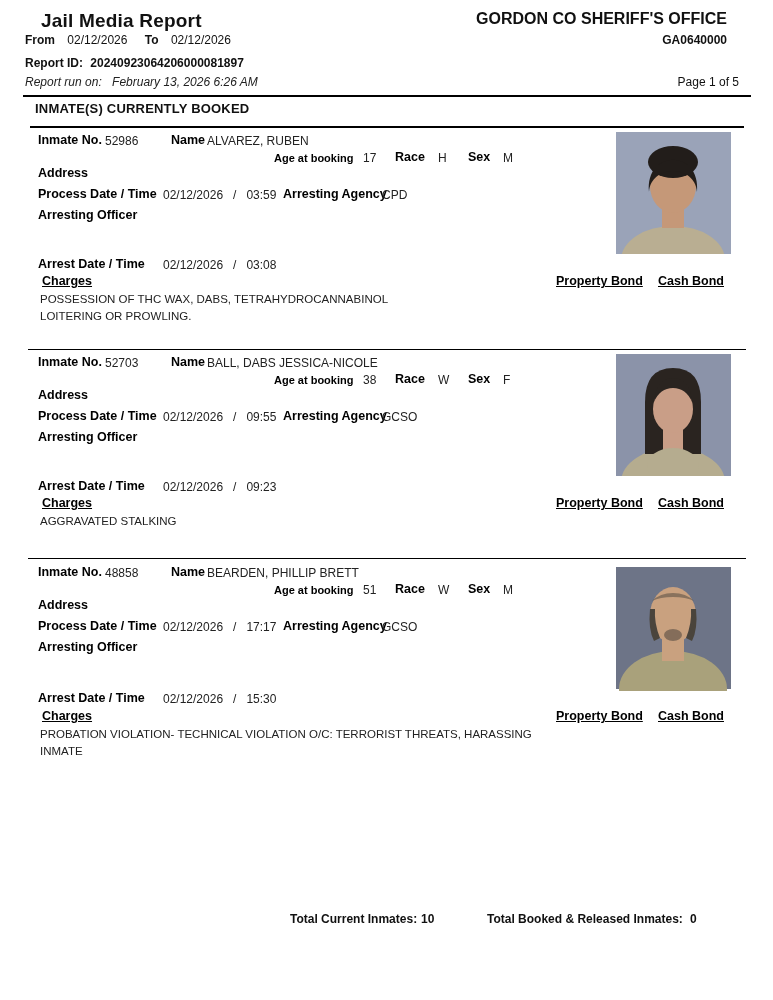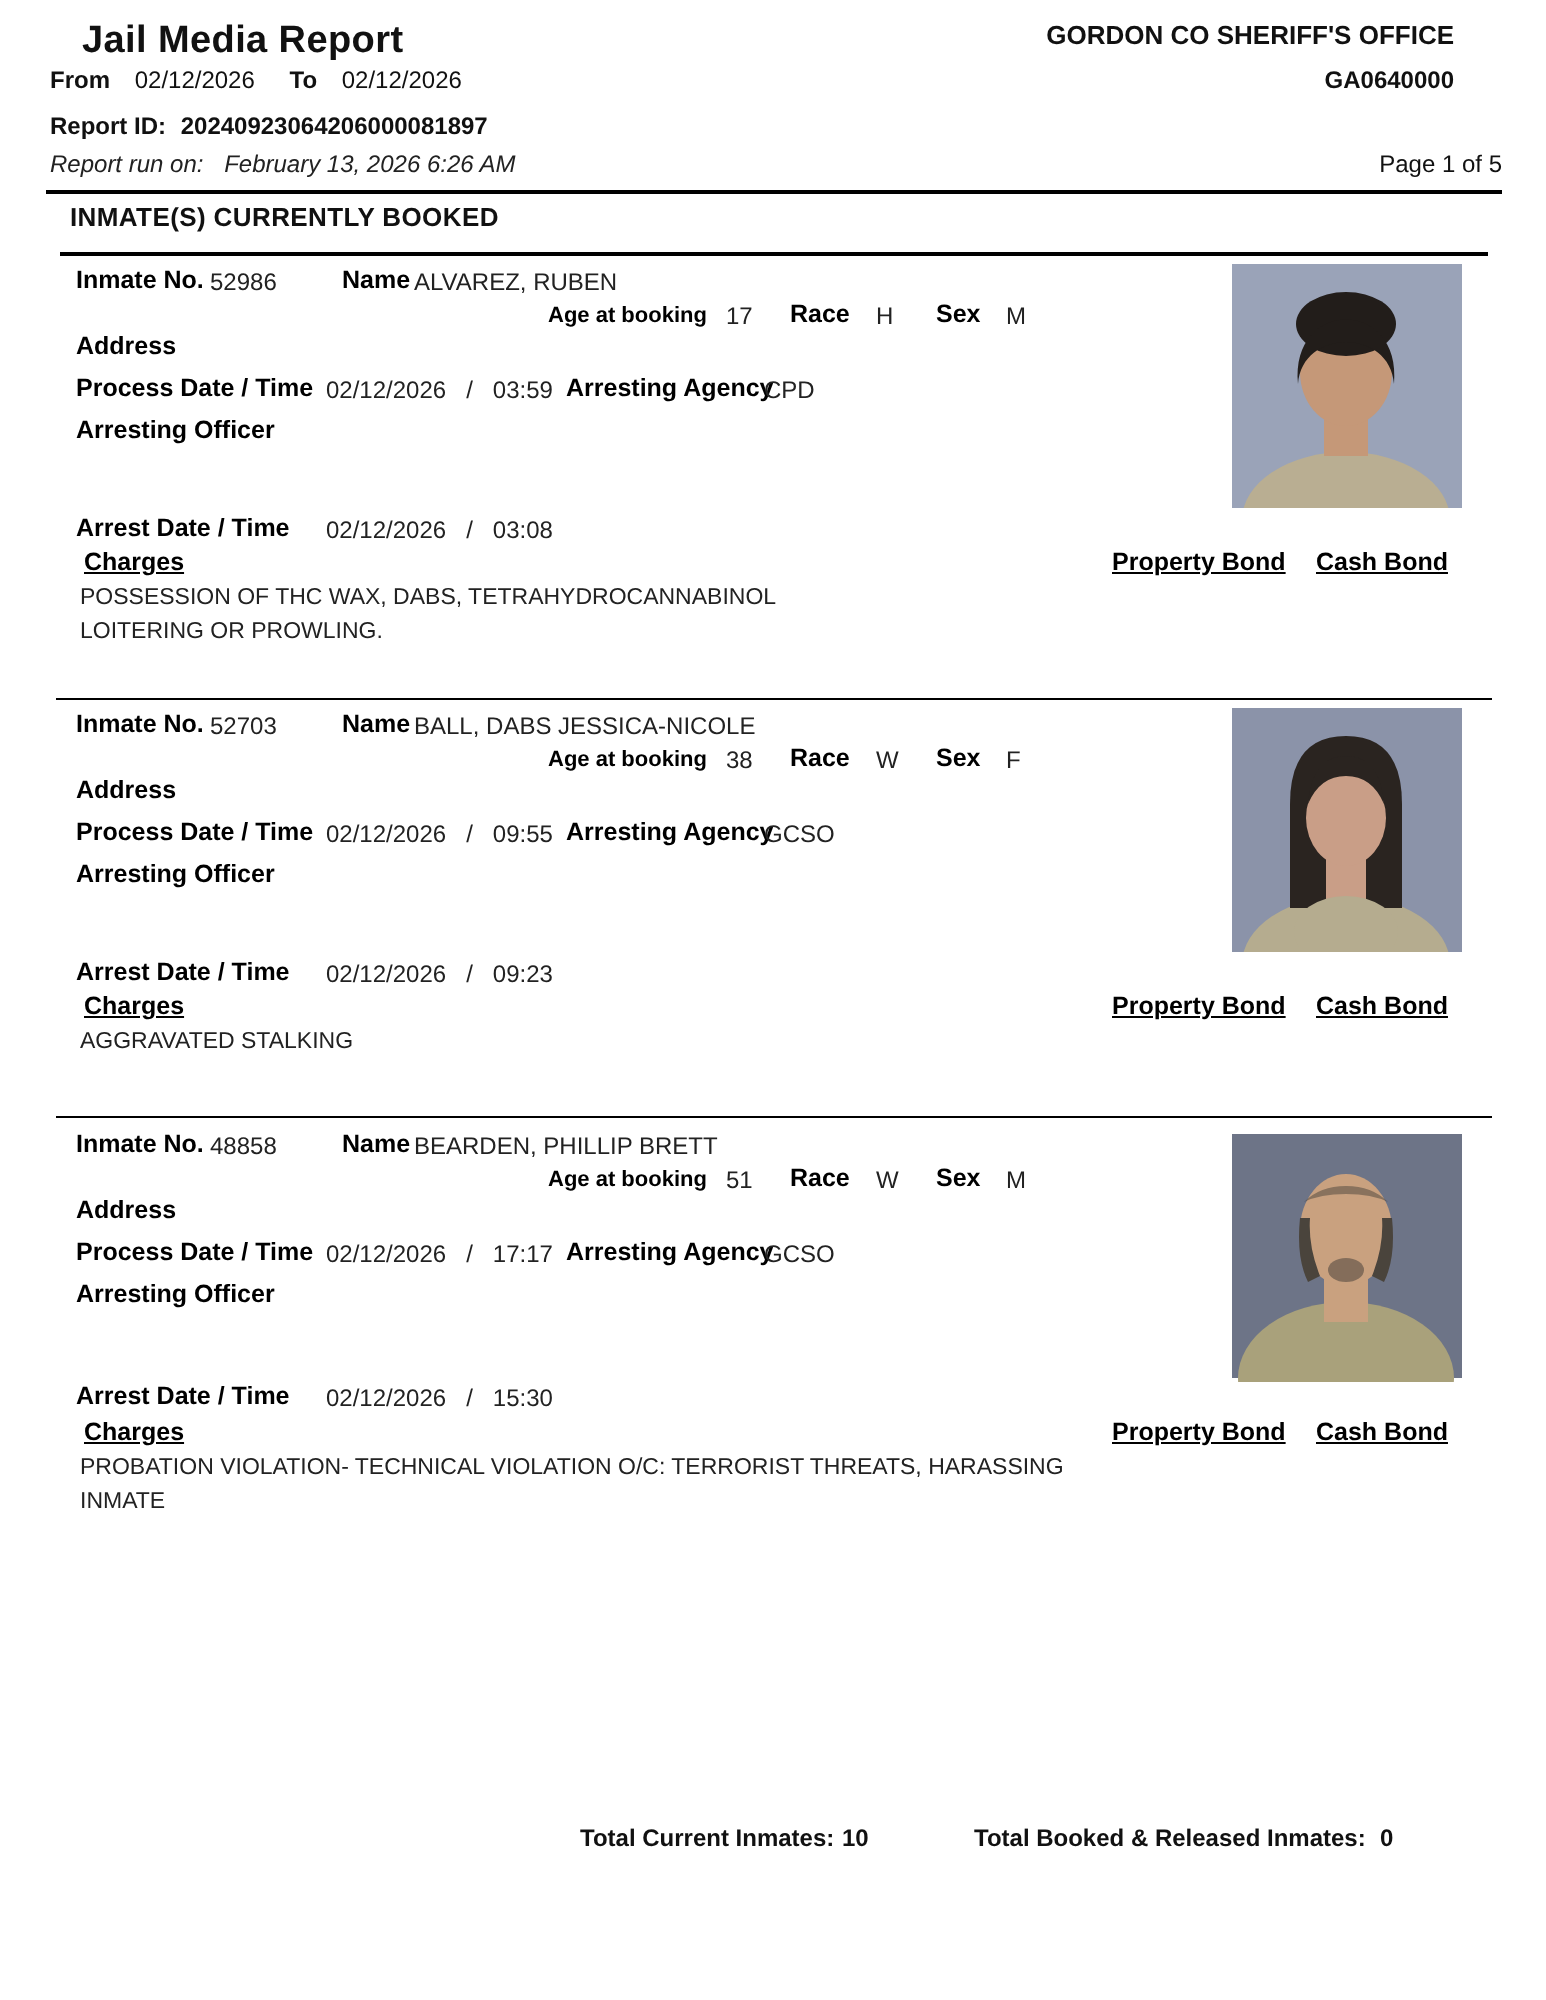--- a/index.html
+++ b/index.html
@@ -9,21 +9,21 @@
     width:773px; height:1000px;
     background:#ffffff;
     font-family:"Liberation Sans", sans-serif;
     color:#111;
     overflow:hidden;
     margin:0 auto;
   }
   .abs { position:absolute; white-space:nowrap; }
   .b { font-weight:bold; }
   .title { font-size:19px; font-weight:bold; letter-spacing:0.2px; }
-  .office { font-size:13px; font-weight:bold; text-align:left;margin-left:14px; }
+  .office { font-size:16px; font-weight:bold; text-align:left;margin-left:14px; }
   .small { font-size:12px; }
   .smallb { font-size:12px; font-weight:bold; }
   .ital { font-style:italic; font-size:12px; color:#222; }
   .rule { position:absolute; border-top:2px solid #000; height:0; }
   .rule-thin { position:absolute; border-top:1.5px solid #000; height:0; }
   .section-title { font-size:13px; font-weight:bold; letter-spacing:0.2px; }
   .record { position:absolute; left:0; width:773px; }
   .lbl { font-size:12.5px; font-weight:bold; color:#000; }
   .lbl-sm { font-size:11px; font-weight:bold; color:#000; }
   .val { font-size:12px; color:#222; }
@@ -56,21 +56,21 @@
 
   <div class="abs smallb" style="left:25px; top:56px;">
     <span>Report ID:</span>
     <span style="margin-left:4px;">20240923064206000081897</span>
   </div>
 
   <div class="abs ital" style="left:25px; top:75px;">
     <span>Report run on:</span>
     <span style="margin-left:7px;">February 13, 2026 6:26 AM</span>
   </div>
-  <div class="abs small" style="right:22px; top:75px;margin-left:16px;">Page 1 of 5</div>
+  <div class="abs small" style="right:34px; top:75px;margin-left:16px;">Page 1 of 5</div>
 
   <div class="rule" style="left:23px; top:95px; width:728px;"></div>
 
   <div class="abs section-title" style="left:35px; top:101px;">INMATE(S) CURRENTLY BOOKED</div>
 
   <div class="rule" style="left:30px; top:126px; width:714px;"></div>
 
   <div class="record" style="top:128px; height:220px;">
     <span class="abs lbl" style="left:38px; top:5px;">Inmate No.</span>
     <span class="abs val" style="left:105px; top:6px;">52986</span>

